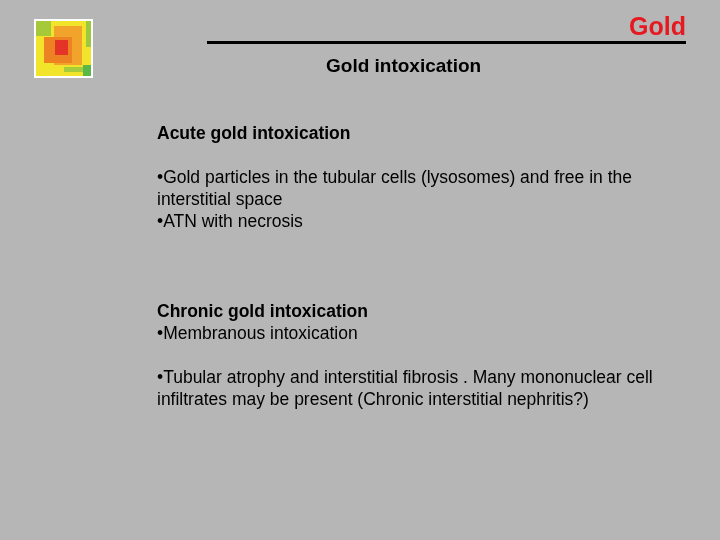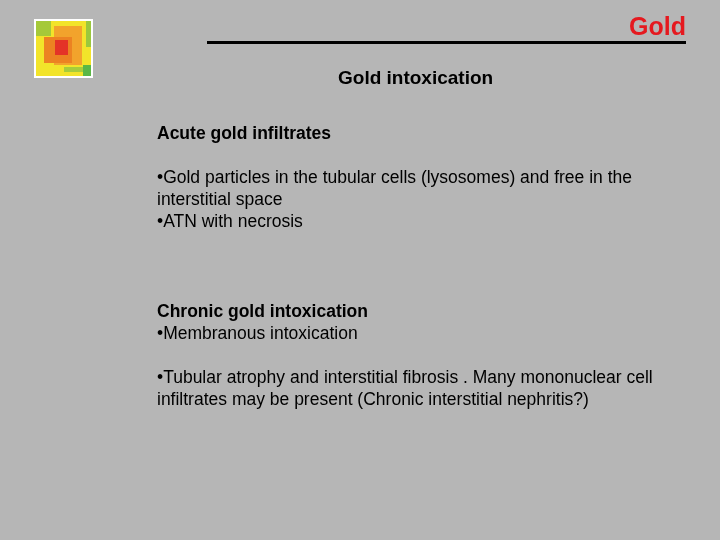--- a/index.html
+++ b/index.html
@@ -33,21 +33,21 @@
     position:absolute;left:560px;top:12px;width:126px;
     text-align:right;
     font-size:25px;font-weight:bold;line-height:28px;
     color:#e5191f;
   }
   .rule{
     position:absolute;left:207px;top:41px;width:479px;height:3px;
     background:#000;
   }
   .title{
-    position:absolute;left:322px;top:51px;margin:16px;
+    position:absolute;left:322px;top:51px;margin:4px;
     font-size:19px;font-weight:bold;line-height:22px;
   }
 
   
   .content{
     position:absolute;left:157px;top:122px;width:525px;
     font-size:17.5px;line-height:22px;
   }
   .content .heading{font-weight:bold;}
   .gap1{margin-top:22px;}
@@ -70,21 +70,21 @@
   </div>
 
   <div class="brand">Gold</div>
 
   <div class="rule"></div>
 
   <h1 class="title">Gold intoxication</h1>
 
   <div class="content">
 
-    <div class="heading">Acute gold infiltrates</div>
+    <div class="heading">Acute gold intoxication</div>
 
     <div class="para gap1">•Gold particles in the tubular cells (lysosomes) and free in the interstitial space</div>
 
     <div class="para">•ATN with necrosis</div>
 
     <div class="heading gap2">Chronic gold intoxication</div>
 
     <div class="para">•Membranous intoxication</div>
 
     <div class="para gap1">•Tubular atrophy and interstitial fibrosis . Many mononuclear cell infiltrates may be present (Chronic interstitial nephritis?)</div>

